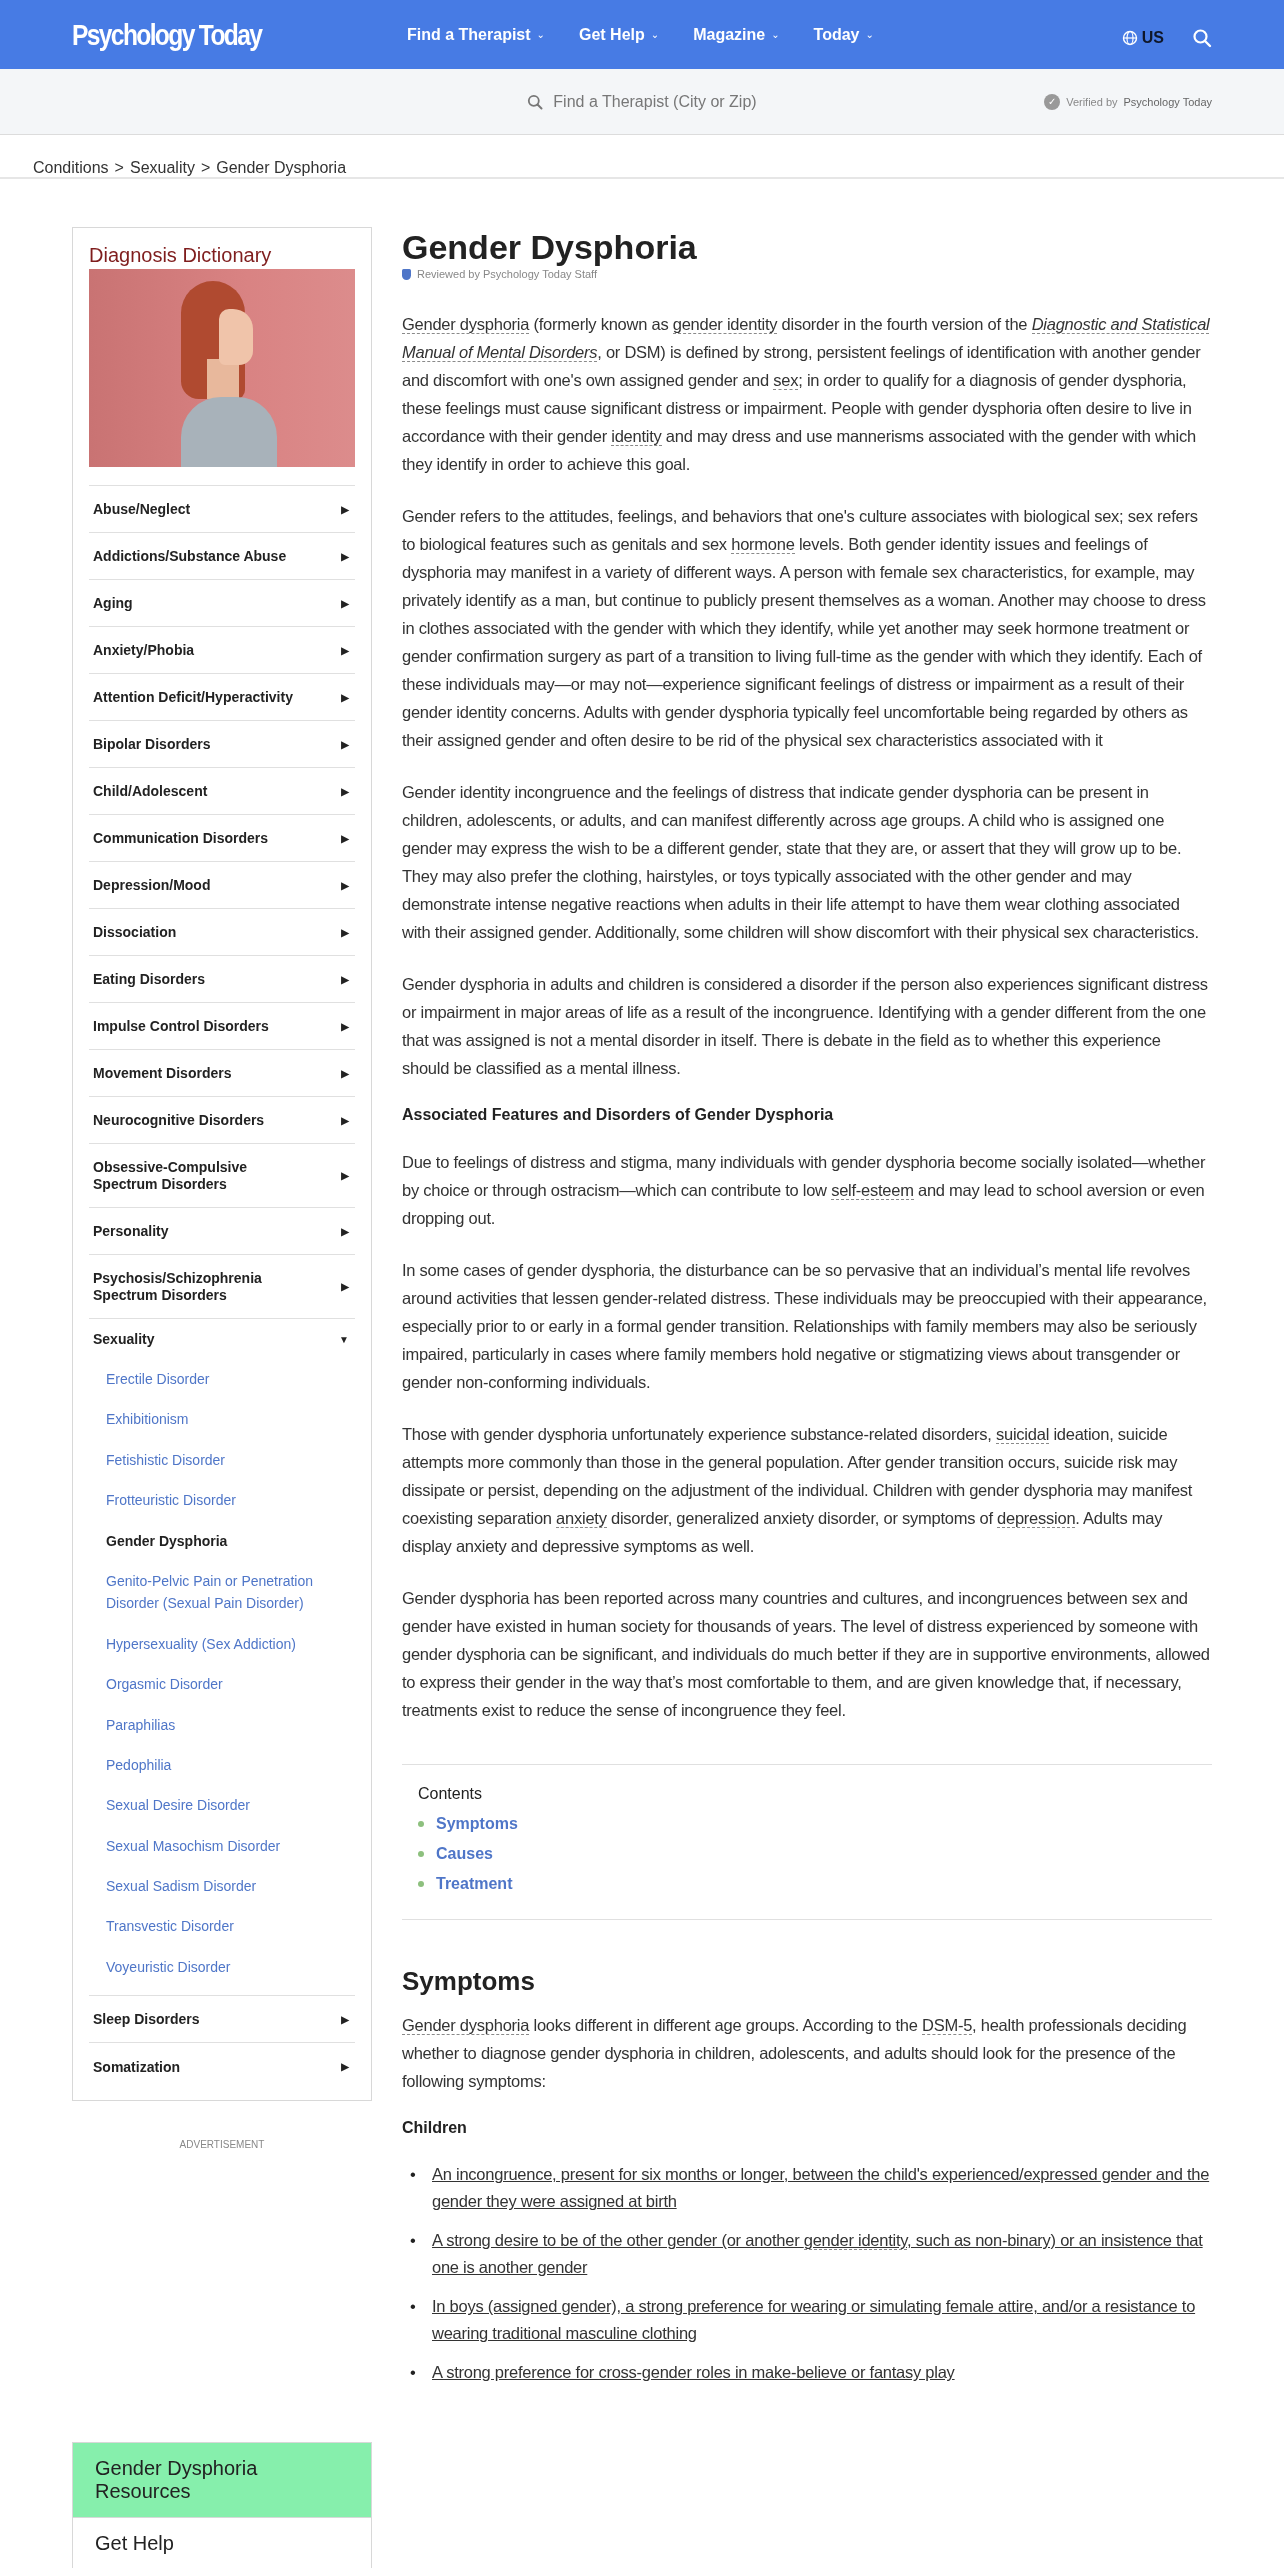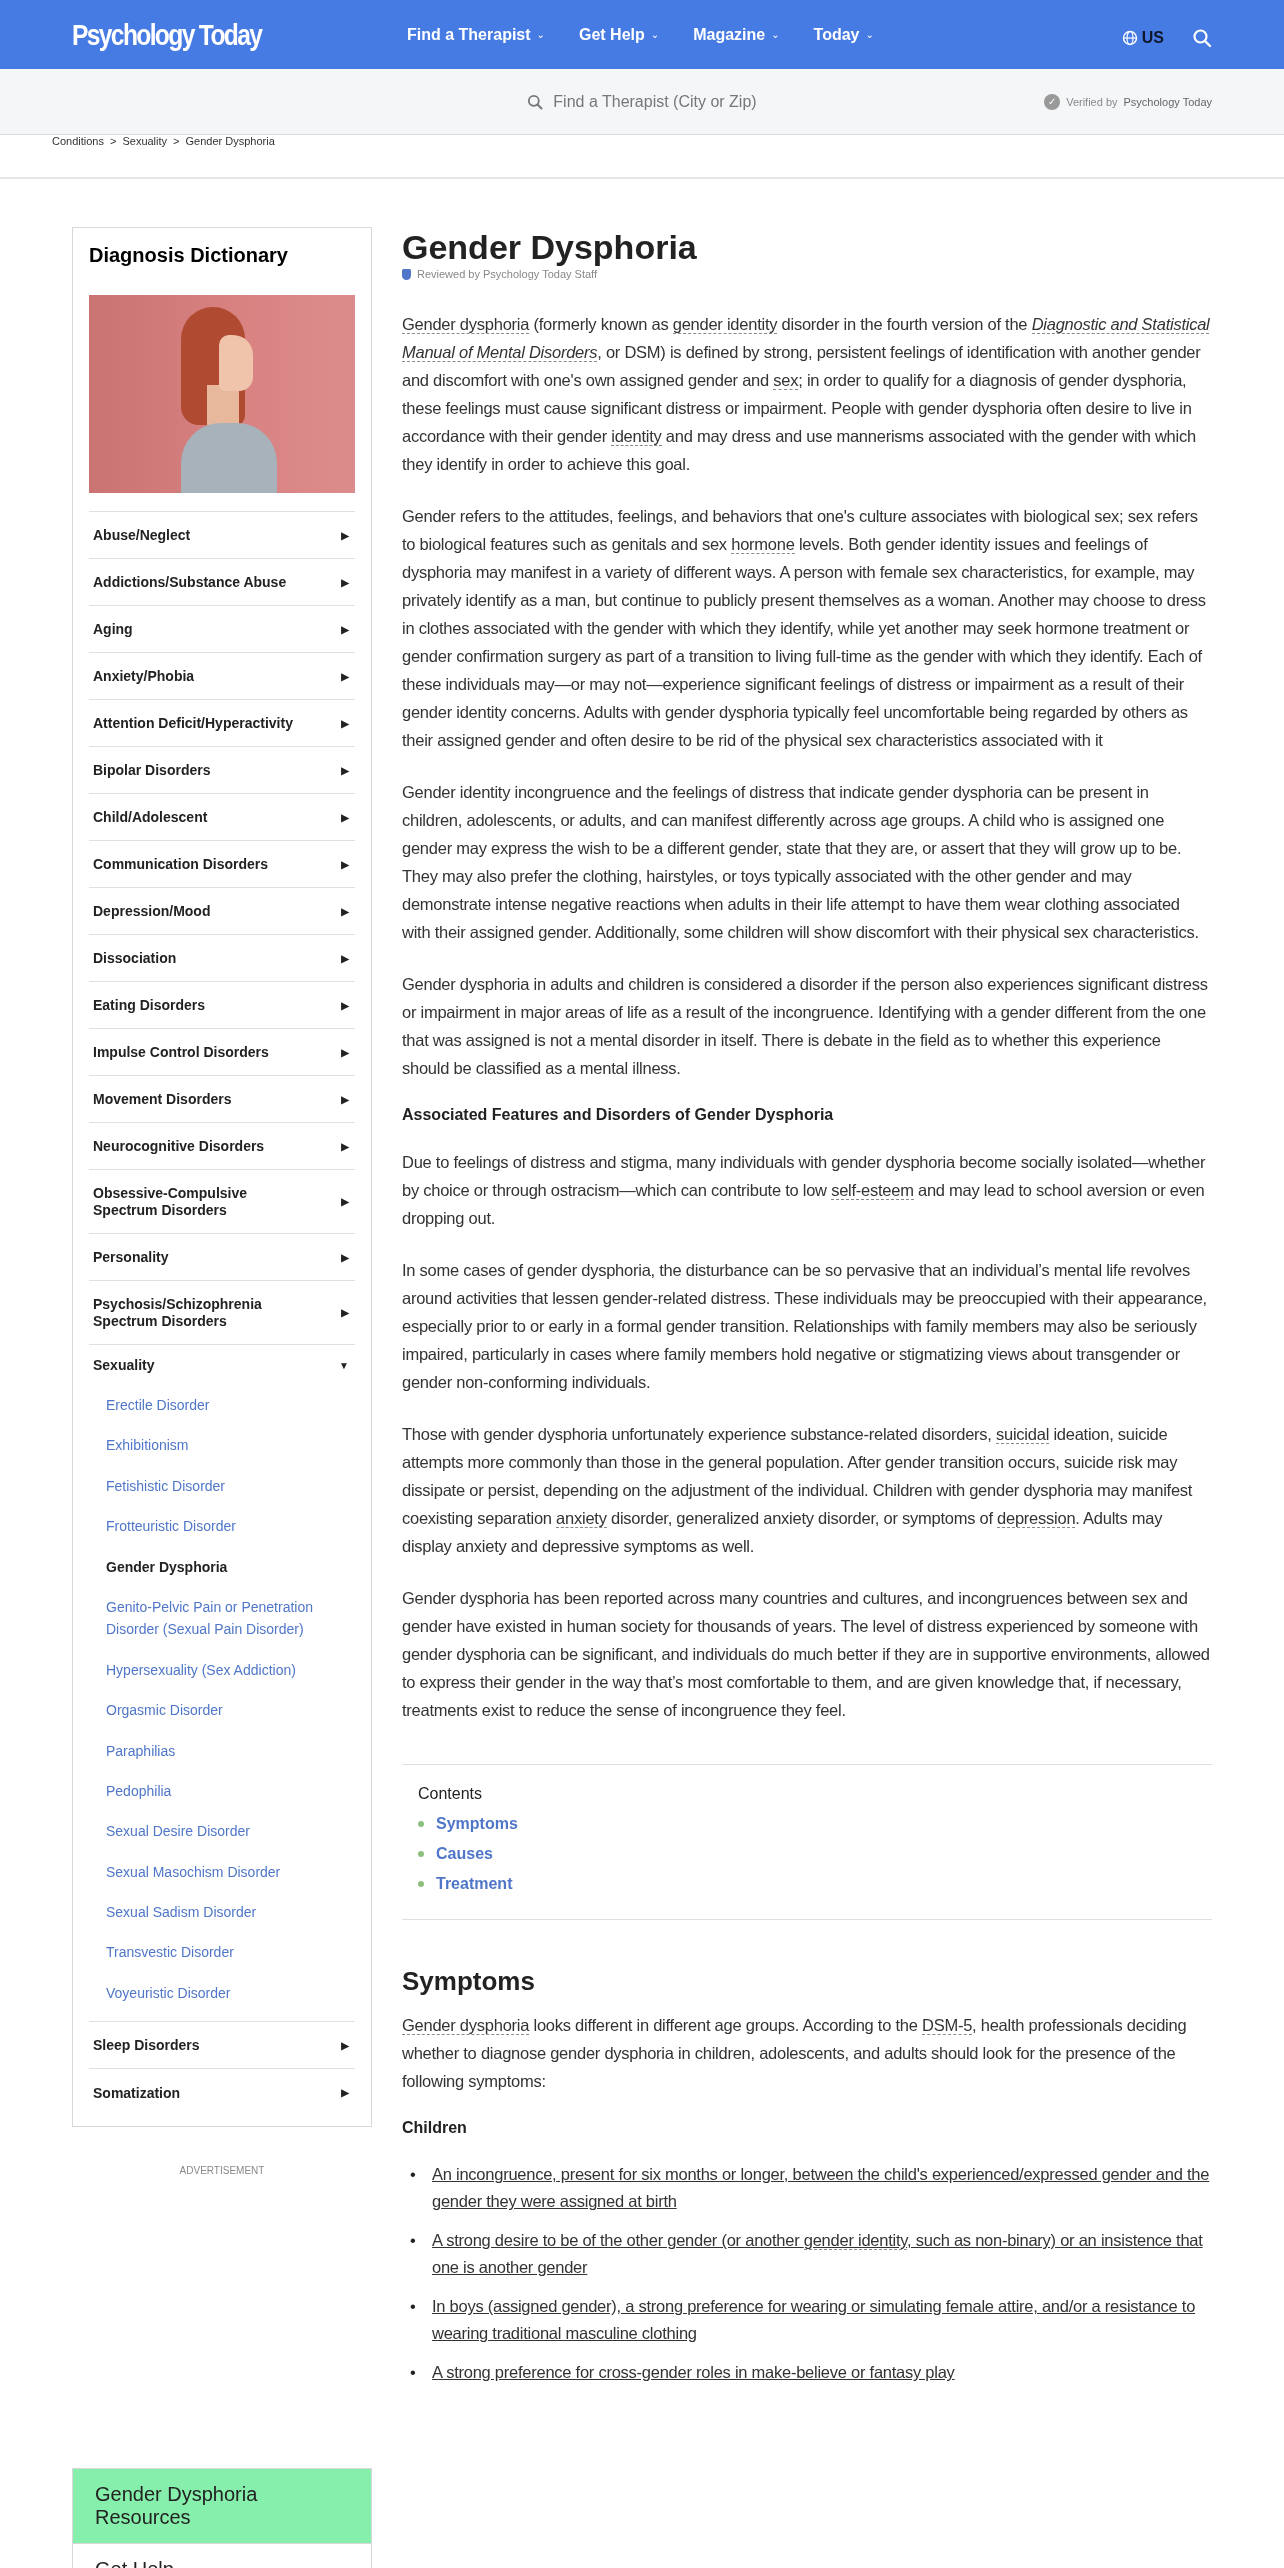--- a/index.html
+++ b/index.html
@@ -15,30 +15,30 @@
   .top-right { position: absolute; right: 72px; top: 0; height: 75px; display: flex; align-items: center; gap: 28px; color: #0f172a; }
   .region { font-size: 16px; font-weight: bold; display: flex; align-items: center; gap: 4px; }
 
   
   .searchbar { height: 66px; background: #f4f6f8; border-bottom: 1px solid #dcdcdc; display: flex; align-items: center; padding: 0 72px; position: relative; justify-content: center; }
   .searchbar .search-text { color: #777; font-size: 16px; margin-left: 10px; }
   .verified { position: absolute; right: 72px; display: flex; align-items: center; gap: 6px; color: #888; font-size: 11px; }
   .verified .badge { width: 16px; height: 16px; border-radius: 50%; background: #999; color: #fff; font-size: 10px; display: flex; align-items: center; justify-content: center; }
 
   
-  .breadcrumb { height: 44px; border-bottom: 2px solid #e6e6e6; display: flex; align-items: flex-start; padding: 0 52px; font-size: 11px; color: #333; gap: 6px; }
+  .breadcrumb { height: 44px; border-bottom: 2px solid #e6e6e6; display: flex; align-items: flex-end; padding: 0 33px; font-size: 16px; color: #333; gap: 6px; }
   .breadcrumb a { color: #333; text-decoration: none; cursor: pointer; }
 
   
   .wrap { display: flex; padding: 0 72px; margin-top: 48px; }
   .sidebar { width: 300px; flex-shrink: 0; }
   .main { margin-left: 30px; width: 812px; }
 
   .dict { border: 1px solid #d8d8d8; padding: 16px 16px 10px 16px; }
-  .dict h2 { font-size: 20px; font-weight: bold; color: #000000; margin-bottom: 28px; }
+  .dict h2 { font-size: 20px; font-weight: normal; color: #7f1d1d; margin-bottom: 2px; }
   .dict-image { width: 266px; height: 198px; background: linear-gradient(90deg, #c97373 0%, #d98383 60%, #dc8c8c 100%); position: relative; overflow: hidden; margin-bottom: 18px; }
   .dict-image .hair { position: absolute; left: 92px; top: 12px; width: 64px; height: 118px; background: #b04a30; border-radius: 36px 36px 10px 20px; }
   .dict-image .face { position: absolute; left: 130px; top: 40px; width: 34px; height: 56px; background: #f0c4aa; border-radius: 10px 20px 14px 6px; }
   .dict-image .neck { position: absolute; left: 118px; top: 90px; width: 32px; height: 40px; background: #e8b89c; }
   .dict-image .torso { position: absolute; left: 92px; top: 128px; width: 96px; height: 80px; background: #a8b2ba; border-radius: 40px 40px 0 0; }
 
   .cat-list { list-style: none; border-top: 1px solid #e0e0e0; }
   .cat { border-bottom: 1px solid #e0e0e0; display: flex; justify-content: space-between; align-items: center; padding: 0 6px 0 4px; min-height: 47px; font-size: 14px; font-weight: bold; color: #222; cursor: pointer; }
   .cat.two { min-height: 64px; line-height: 1.2; }
   .cat .arrow { font-size: 10px; color: #222; }

